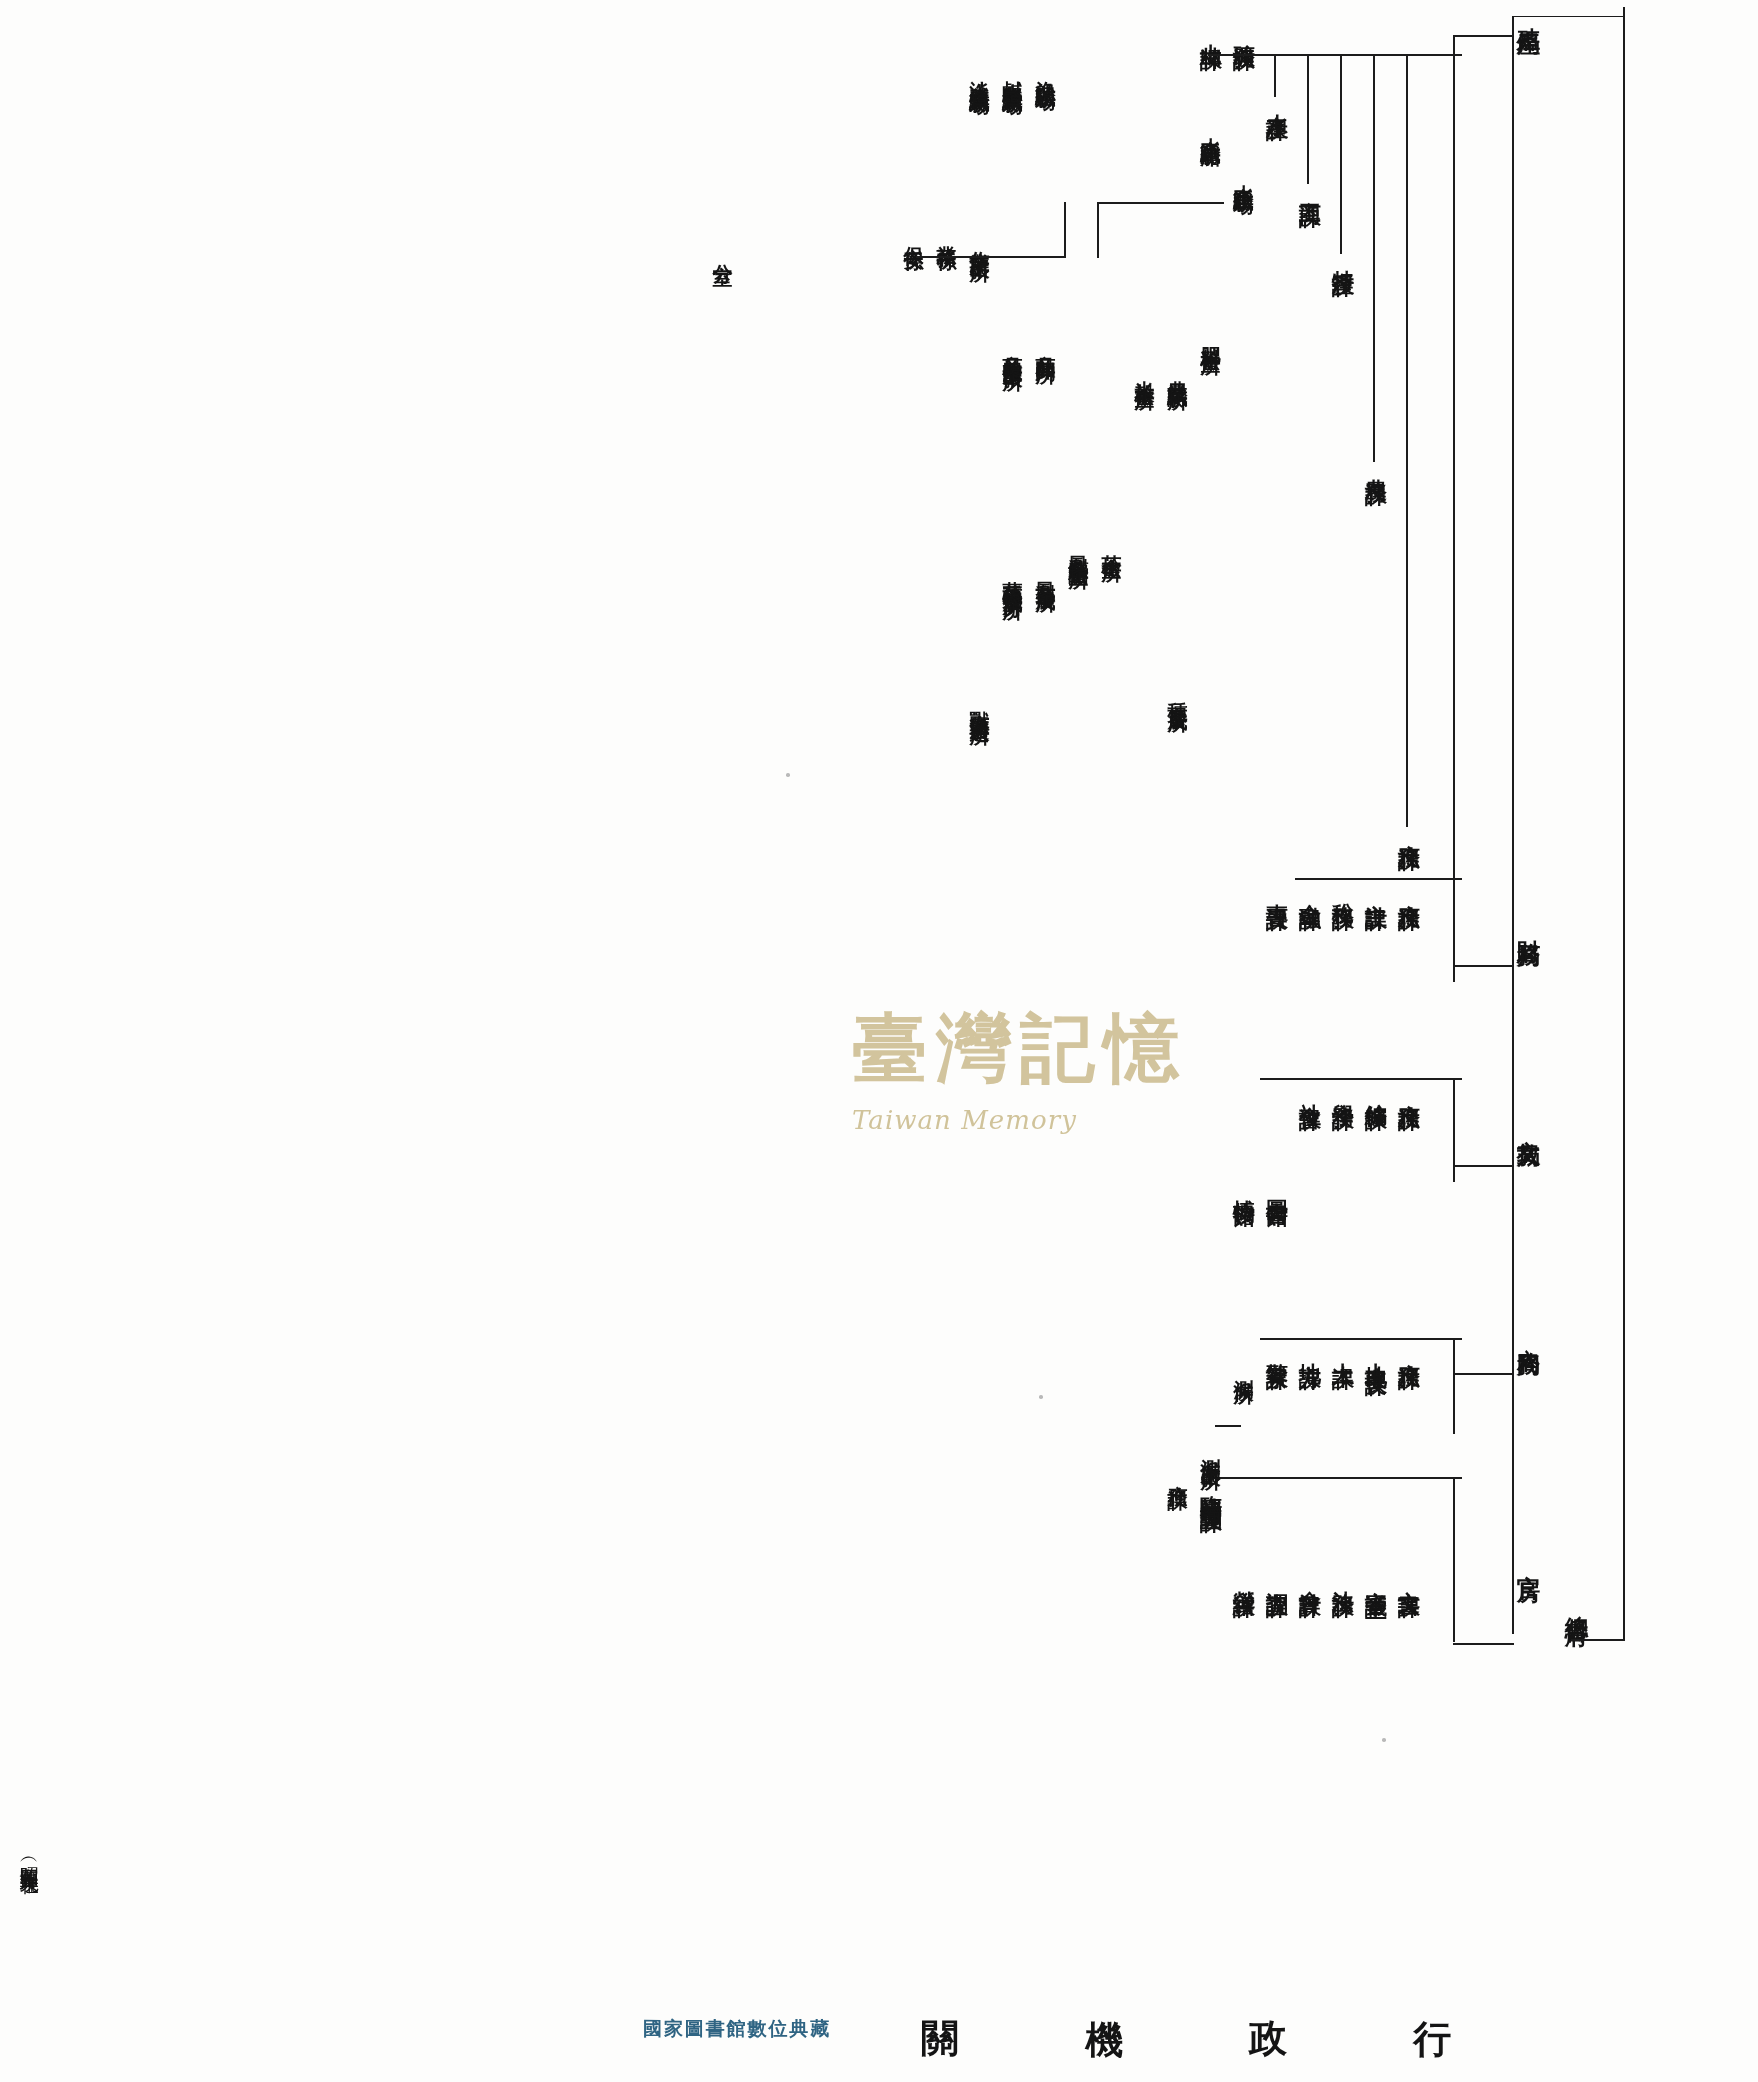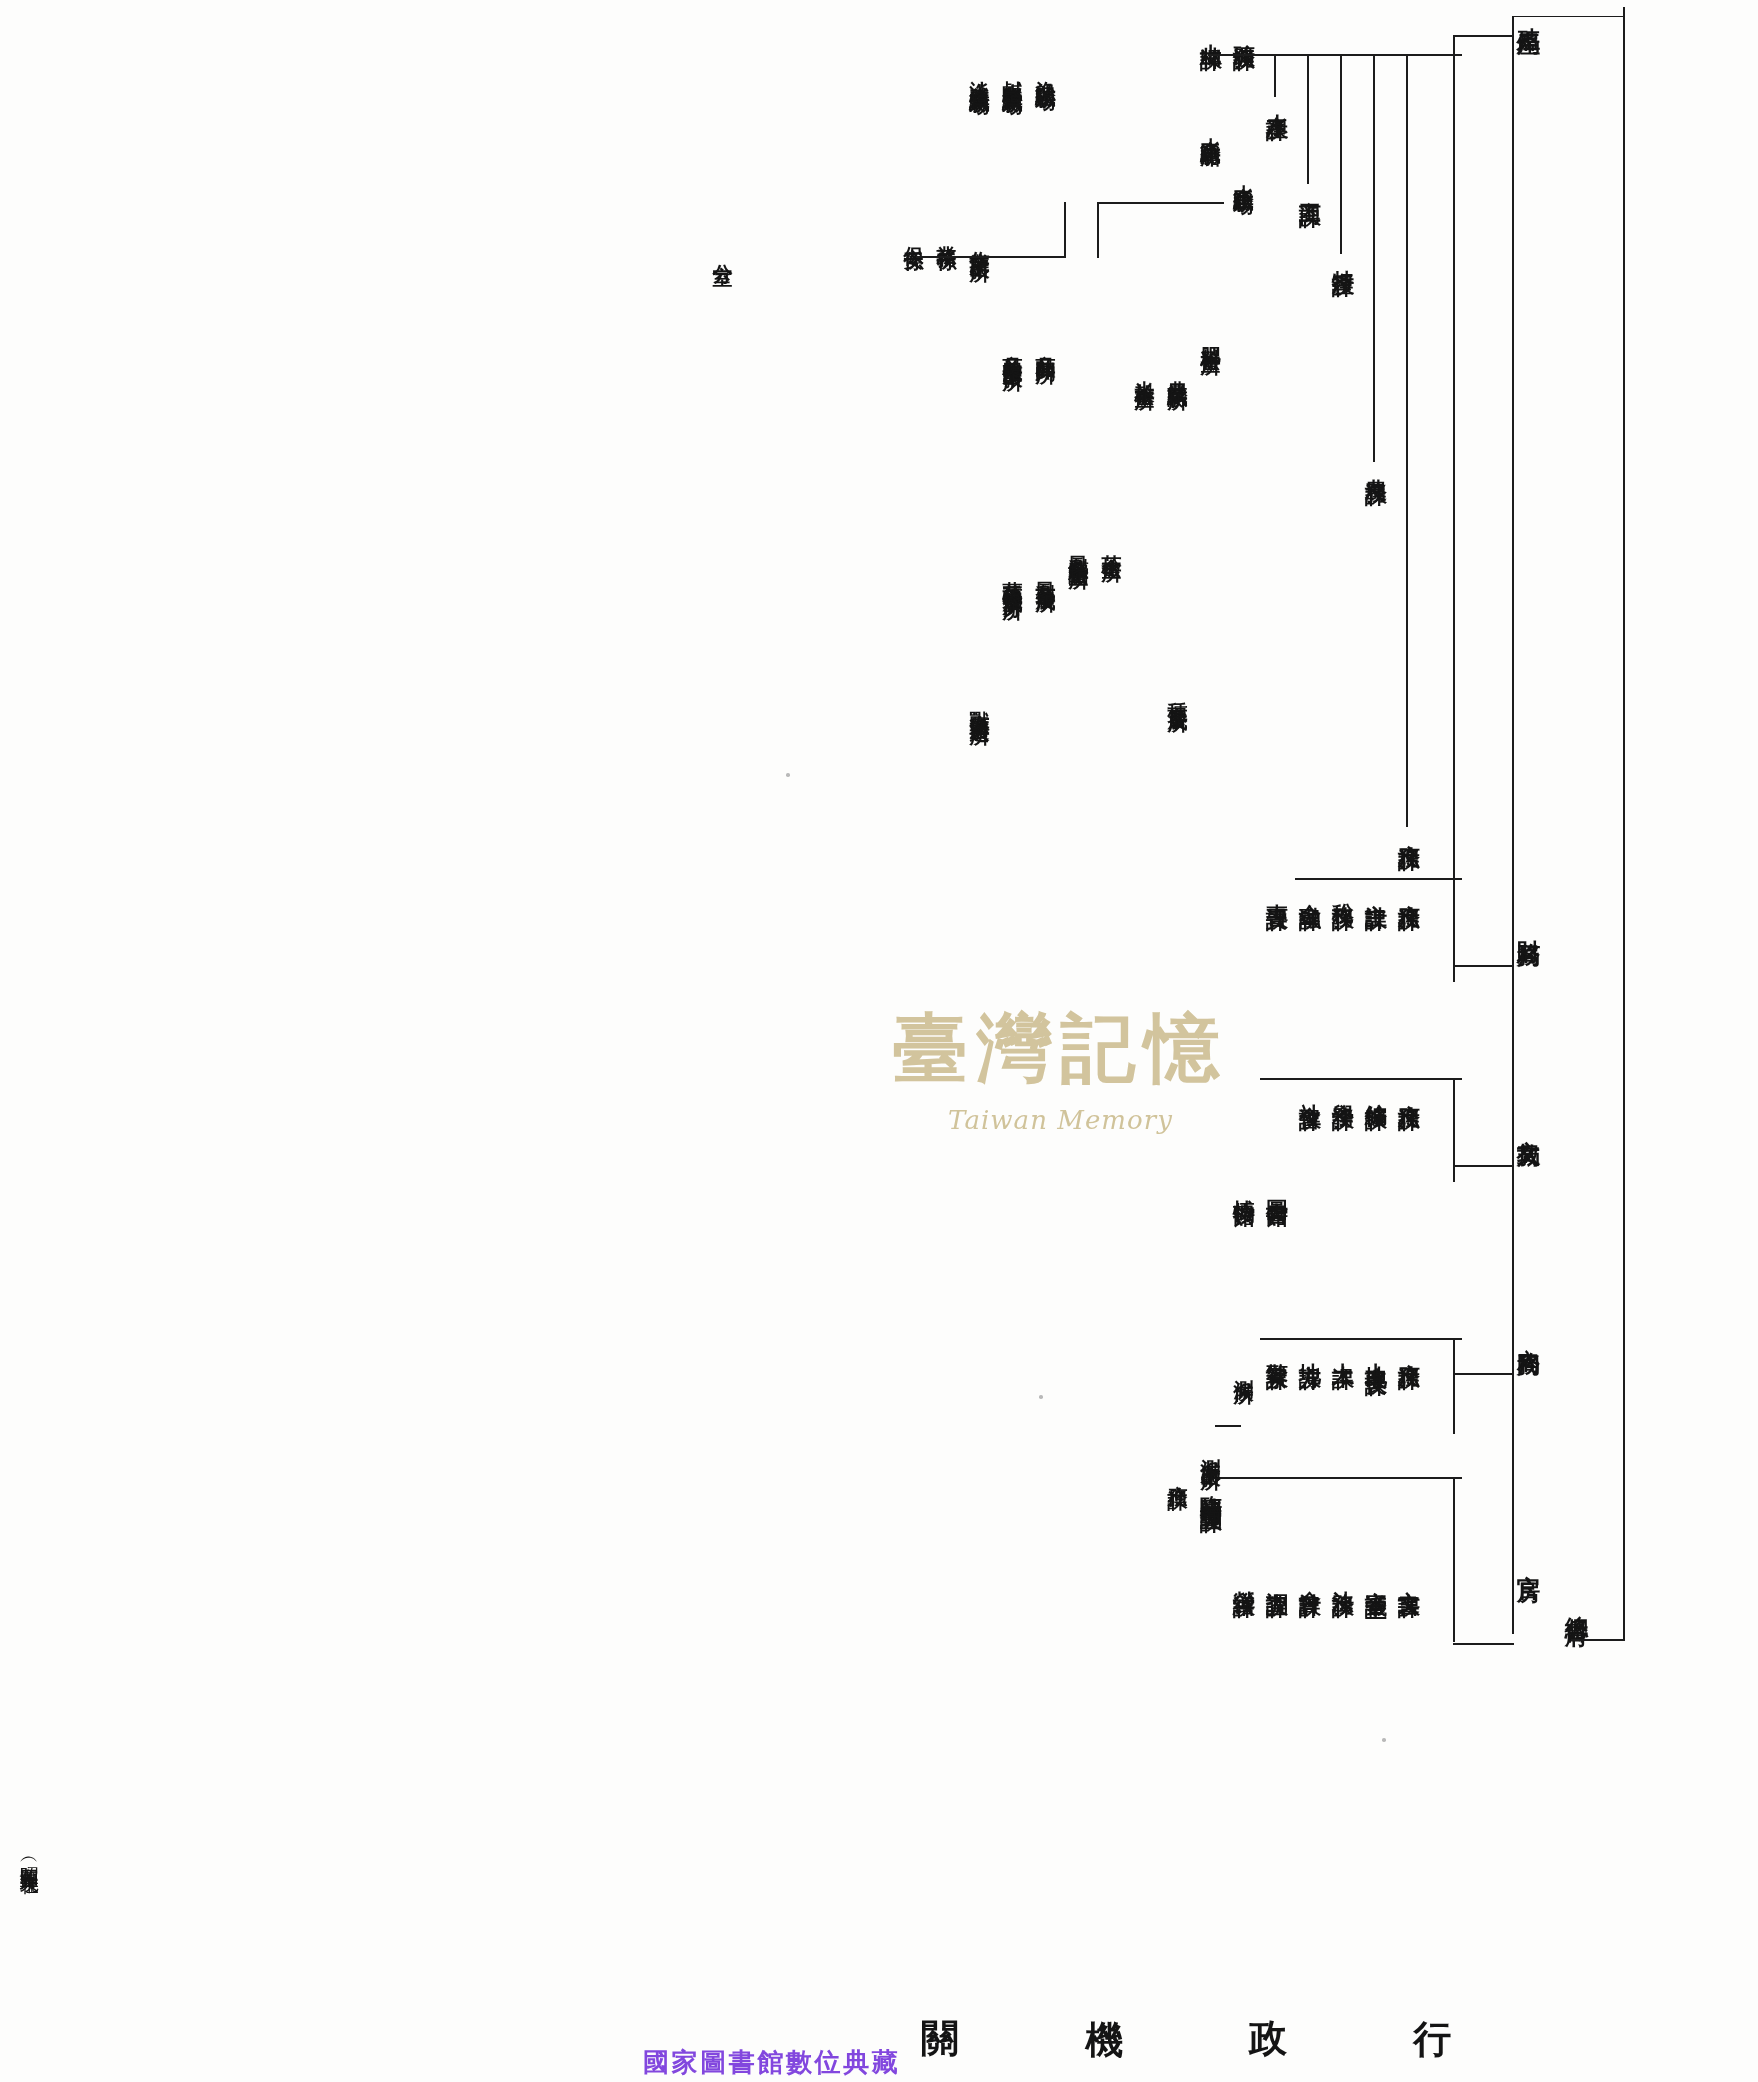--- a/index.html
+++ b/index.html
@@ -43,21 +43,21 @@
   }
   .h { height: 1.7px; }
   .vline { width: 1.7px; }
 
   
   .wm {
     position: absolute;
     left: 852px;
     top: 999px;
     width: 417px;
-    text-align: center;
+    text-align: left;
     color: #cdbd8f;
     opacity: .85;
     pointer-events: none;
   }
   .wm .cn {
     font-size: 75px;
     font-family: "DejaVu Serif", serif;
     letter-spacing: 0.12em;
     font-weight: 700;
     color: #cbbb8d;
@@ -66,26 +66,25 @@
     font-size: 26px;
     font-style: italic;
     letter-spacing: 0.04em;
     color: #c9b989;
     margin-top: 5.2px;
   }
   .footer-wm {
     position: absolute;
     left: 643px;
     top: 2016px;
-    font-size: 26px;
+    font-size: 19px;
     letter-spacing: 0.1em;
-    color: #6d28d9;
+    color: #0c4a6e;
     font-weight: 700;
     opacity: .85;
-    margin-top: 29px;
   }
   .date-note {
     position: absolute;
     writing-mode: vertical-rl;
     text-orientation: upright;
     font-size: 19px;
     line-height: 1.25;
     letter-spacing: .06em;
   }
   .title-row {

